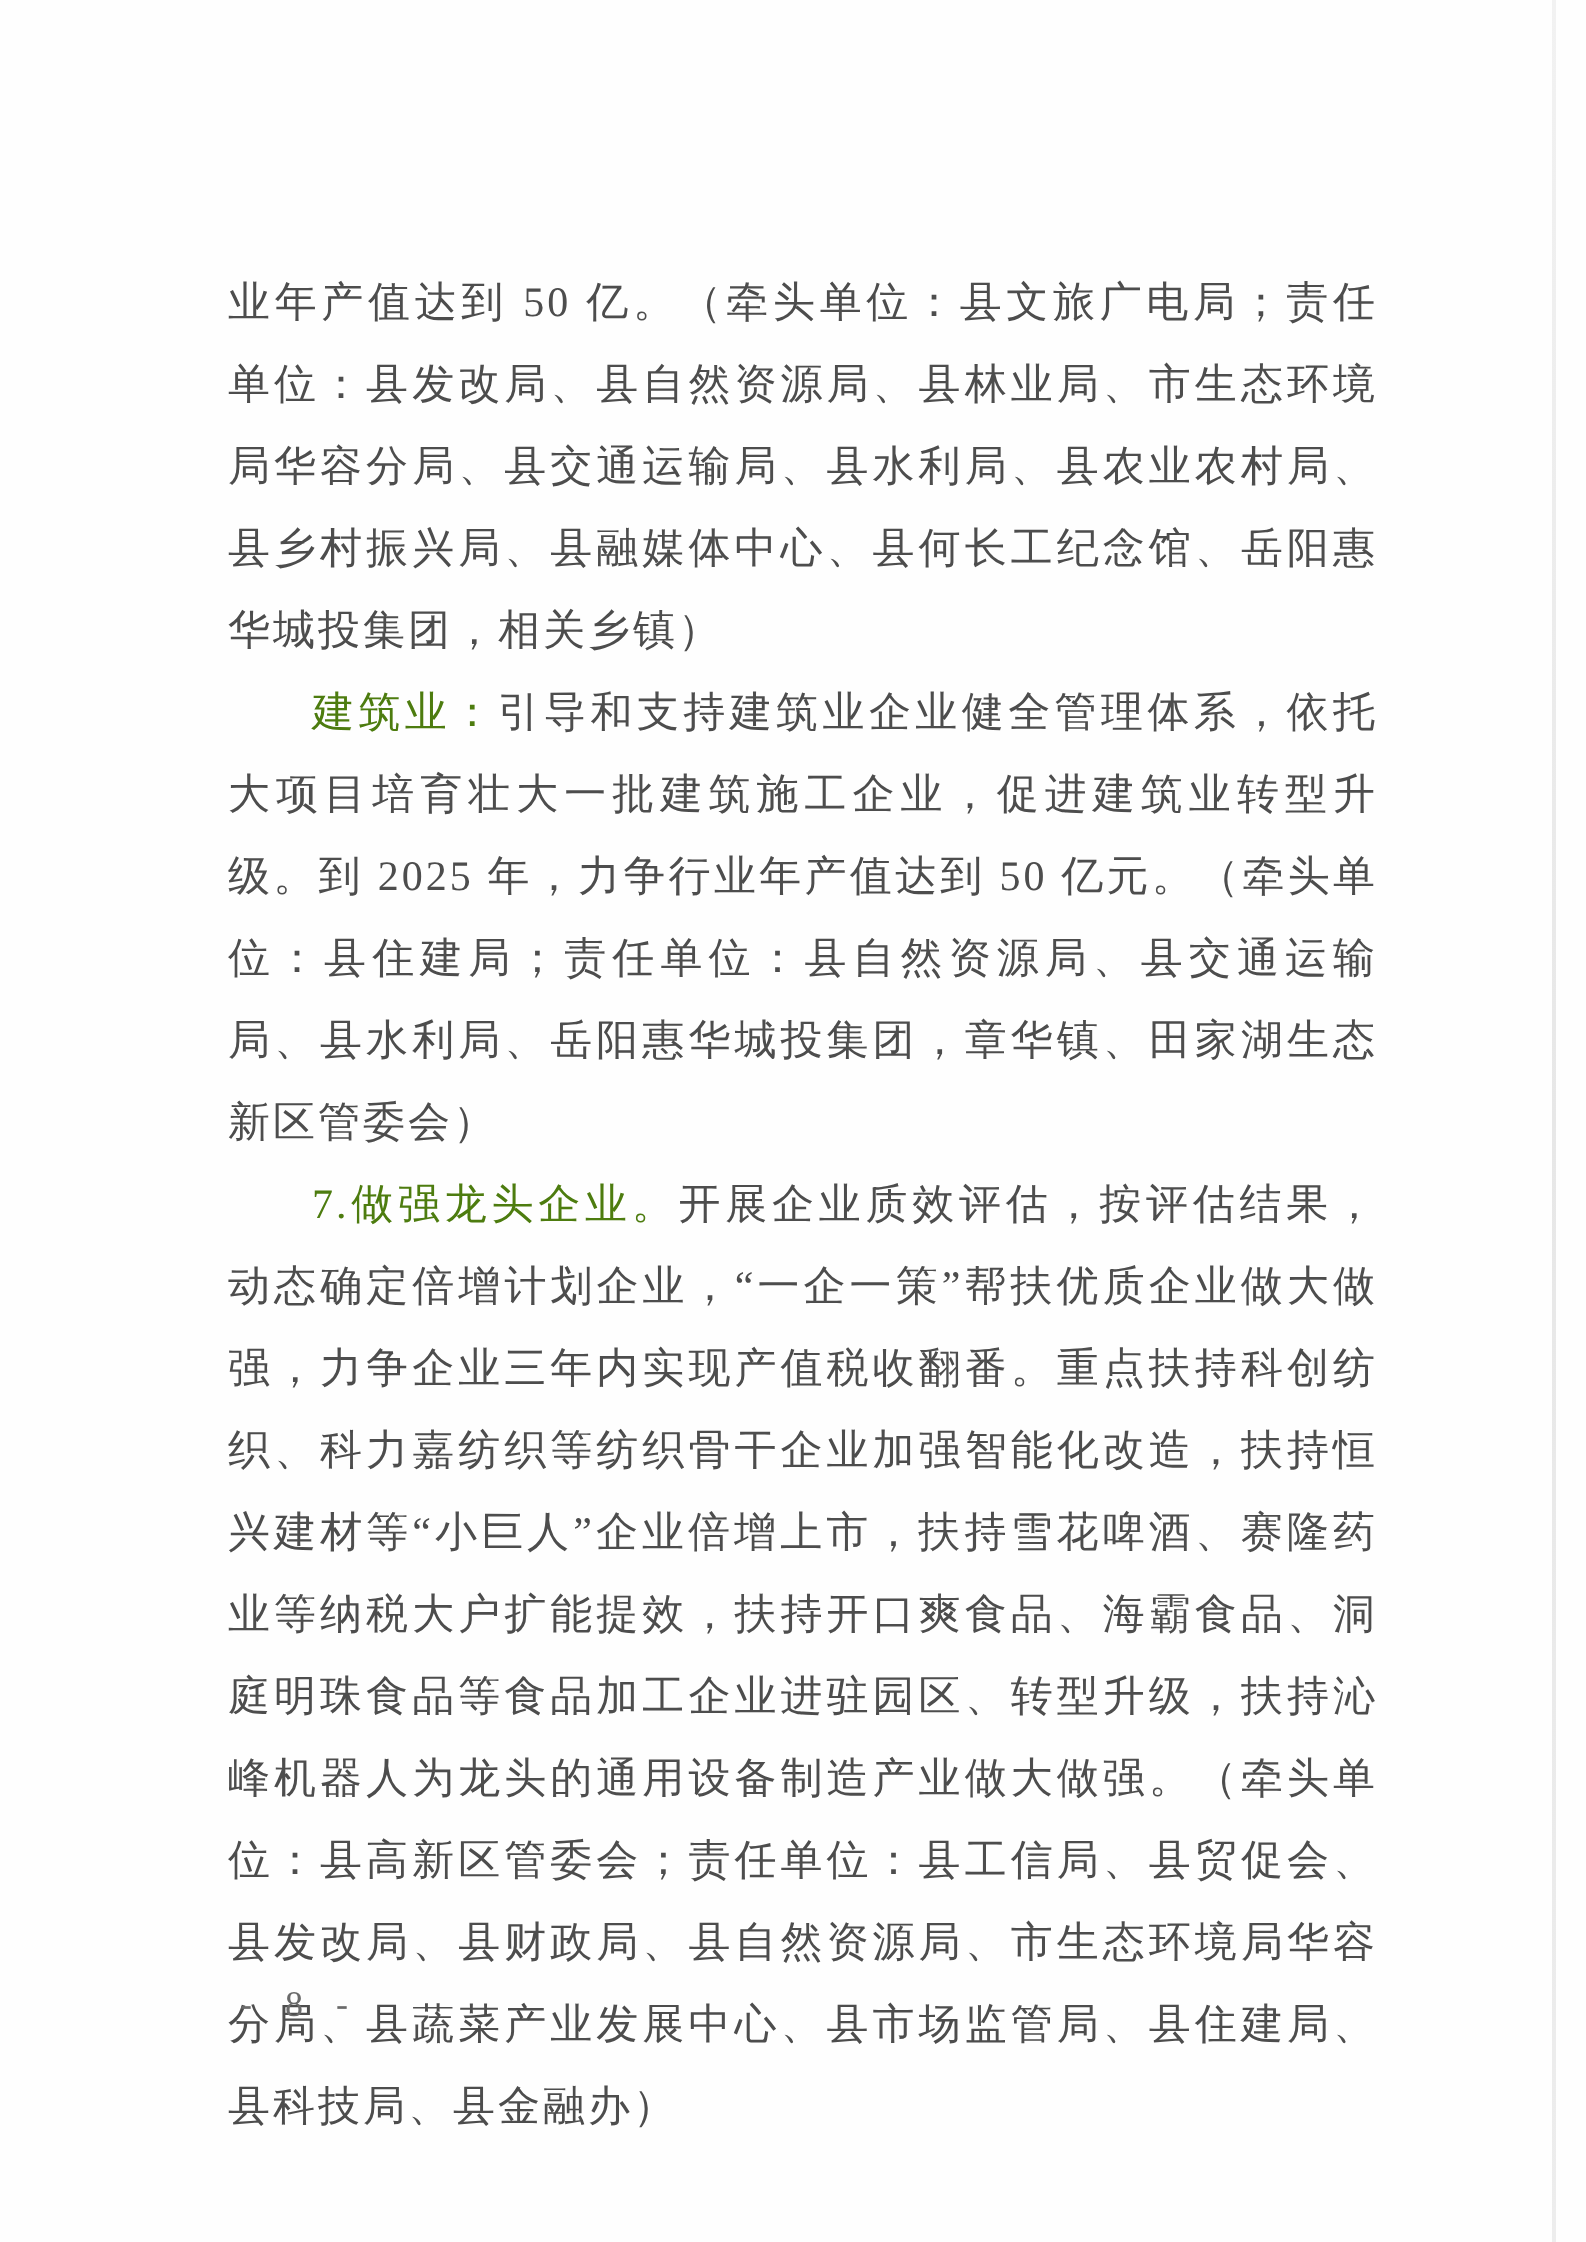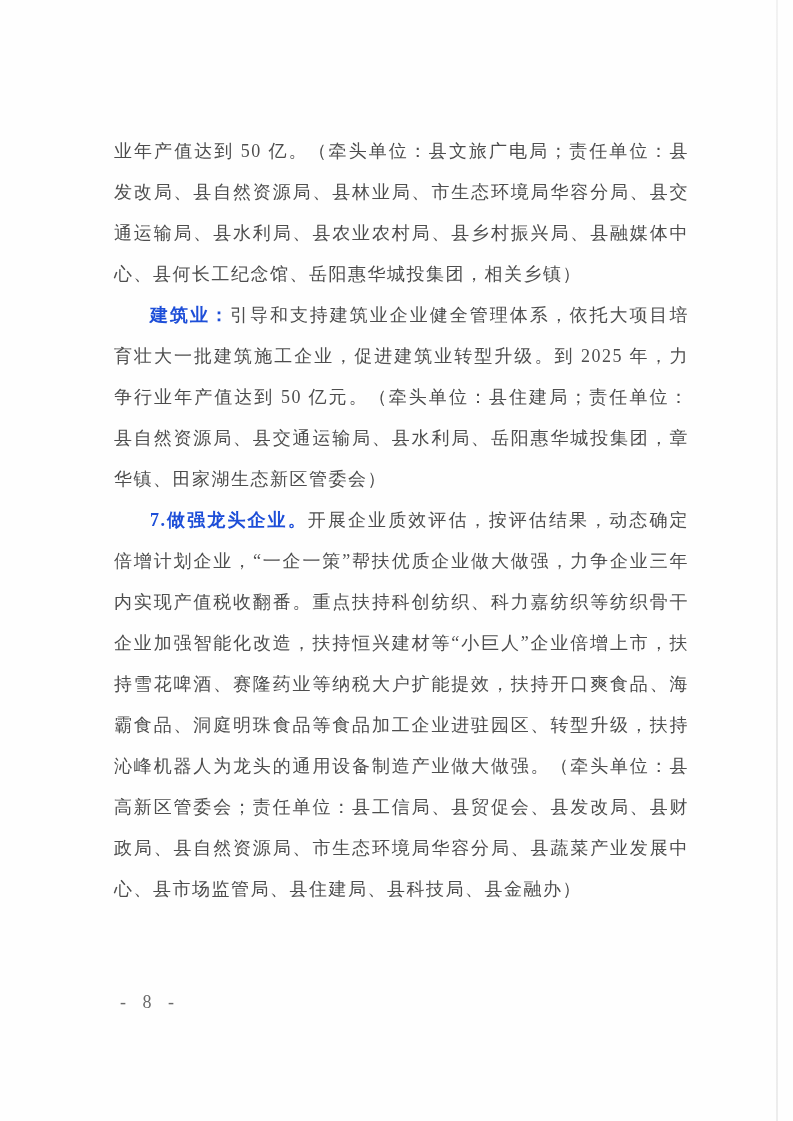--- a/index.html
+++ b/index.html
@@ -23,35 +23,35 @@
     width: 2px;
     height: 1121px;
     background: linear-gradient(#f2f2f2, #e7e7e7, #ededed);
   }
   .content {
     position: absolute;
     top: 131px;
     left: 114px;
     width: 575px;
     color: #4d4d4d;
-    font-size: 18px;
+    font-size: 21px;
     line-height: 41px;
     letter-spacing: 1.5px;
     text-align: justify;
   }
   .content p {
     margin: 0;
     padding: 0;
   }
   .content p.indent {
     text-indent: 2em;
   }
   .content .bold {
-    font-weight: bold;
-    color: #1d4ed8;
+    font-weight: normal;
+    color: #4d7c0f;
   }
   .page-number {
     position: absolute;
     left: 120px;
     top: 992px;
     color: #6a6a6a;
     font-size: 18px;
     letter-spacing: 6px;
     font-family: "Liberation Serif", "DejaVu Serif", serif;
   }

